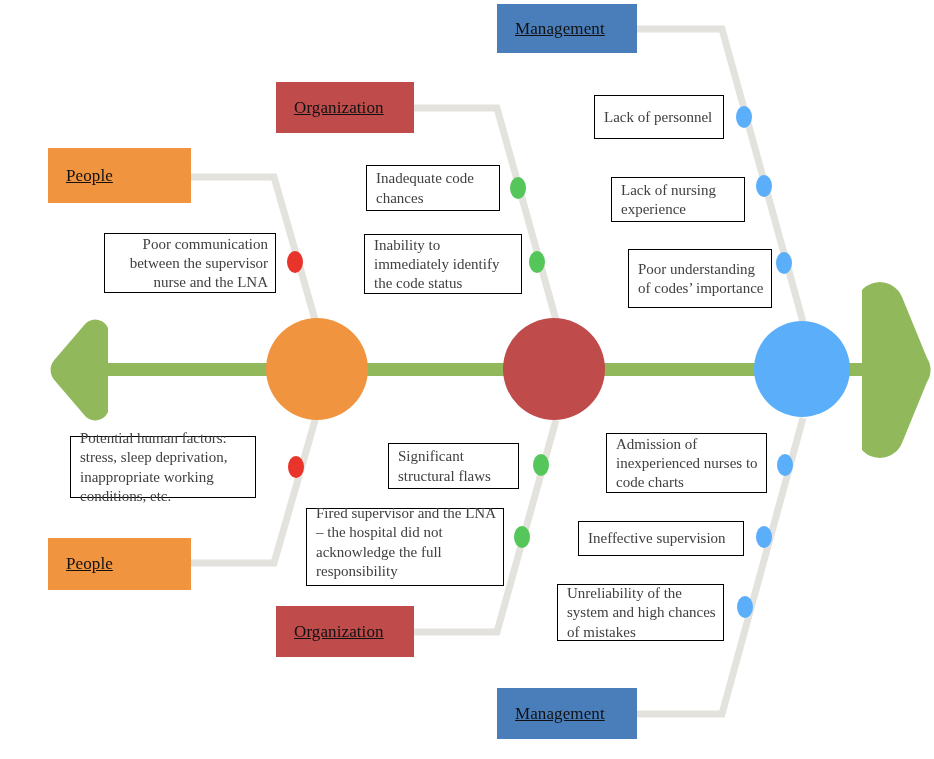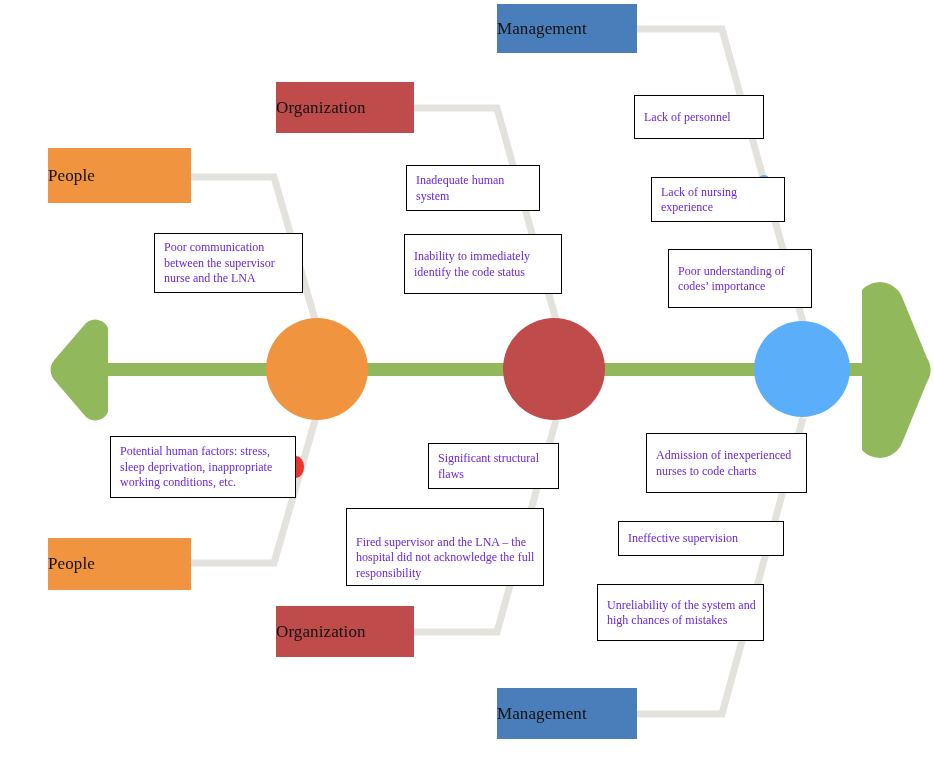--- a/index.html
+++ b/index.html
@@ -28,38 +28,39 @@
     left: 0;
     top: 0;
     width: 934px;
     height: 759px;
   }
   .cat-box {
     position: absolute;
     display: flex;
     align-items: center;
     box-sizing: border-box;
+    padding-left: 18px;
     color: #111111;
     font-size: 17px;
     font-family: "Liberation Serif", "DejaVu Serif", serif;
     letter-spacing: .1px;
+    text-decoration: underline;
   }
   .cause-box {
     position: absolute;
     box-sizing: border-box;
     background: #ffffff;
     border: 1px solid #000000;
-    color: #6d28d9;
-    font-size: 12px;
+    color: #404040;
+    font-size: 15px;
     line-height: 1.28;
     font-family: "Liberation Serif", "DejaVu Serif", serif;
     padding: 5px 7px 4px 9px;
     display: flex;
     align-items: center;
-    margin-left: 40px;
   }
   .cause-box > span { display: block; width: 100%; }
 </style>
 </head>
 <body>
 
 <div id="canvas">
 
   <svg id="connectors" viewBox="0 0 934 759" width="934" height="759">
     <g fill="none" stroke="#e4e2dd" stroke-width="7" stroke-linecap="butt" stroke-linejoin="miter">
@@ -131,28 +132,28 @@
       </div>
       <div class="cat-box" style="left: 276px; top: 606px; width: 138px; height: 51px; background: rgb(191, 75, 75);">
         <span>Organization</span>
       </div>
       <div class="cat-box" style="left: 497px; top: 688px; width: 140px; height: 51px; background: rgb(74, 126, 187);">
         <span>Management</span>
       </div>
     </div>
 
   <div id="cause-layer">
-      <div class="cause-box" style="left: 114px; top: 233px; width: 149px; height: 60px;">
+      <div class="cause-box" style="left: 104px; top: 233px; width: 172px; height: 60px; text-align: right;">
         <span>Poor communication between the supervisor nurse and the LNA</span>
       </div>
       <div class="cause-box" style="left: 70px; top: 436px; width: 186px; height: 62px;">
         <span>Potential human factors: stress, sleep deprivation, inappropriate working conditions, etc.</span>
       </div>
       <div class="cause-box" style="left: 366px; top: 165px; width: 134px; height: 46px;">
-        <span>Inadequate human system</span>
+        <span>Inadequate code chances</span>
       </div>
       <div class="cause-box" style="left: 364px; top: 234px; width: 158px; height: 60px;">
         <span>Inability to immediately identify the code status</span>
       </div>
       <div class="cause-box" style="left: 388px; top: 443px; width: 131px; height: 46px;">
         <span>Significant structural flaws</span>
       </div>
       <div class="cause-box" style="left: 306px; top: 508px; width: 198px; height: 78px; align-items: flex-end;">
         <span>Fired supervisor and the LNA – the hospital did not acknowledge the full responsibility</span>
       </div>

